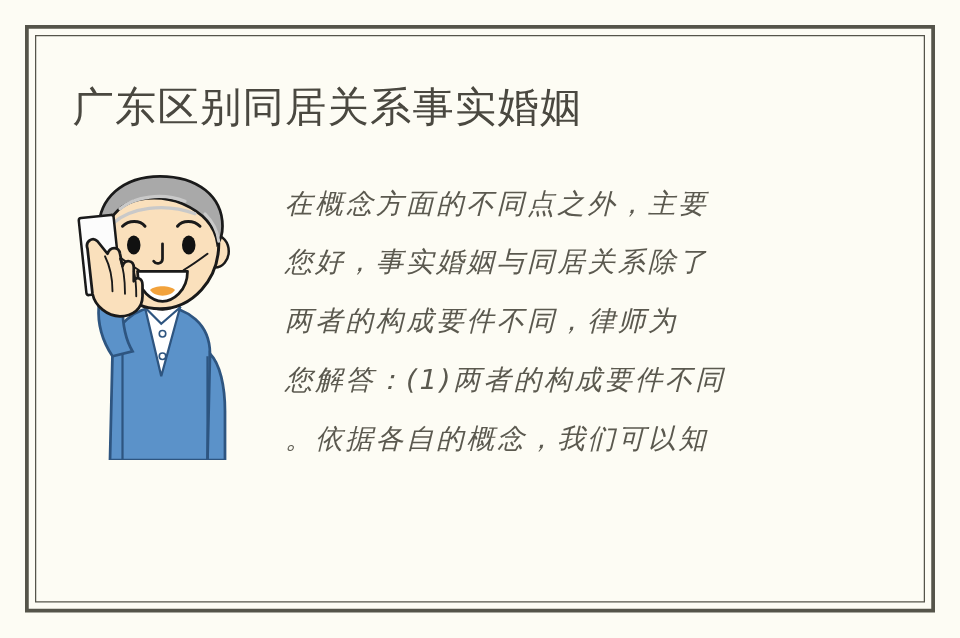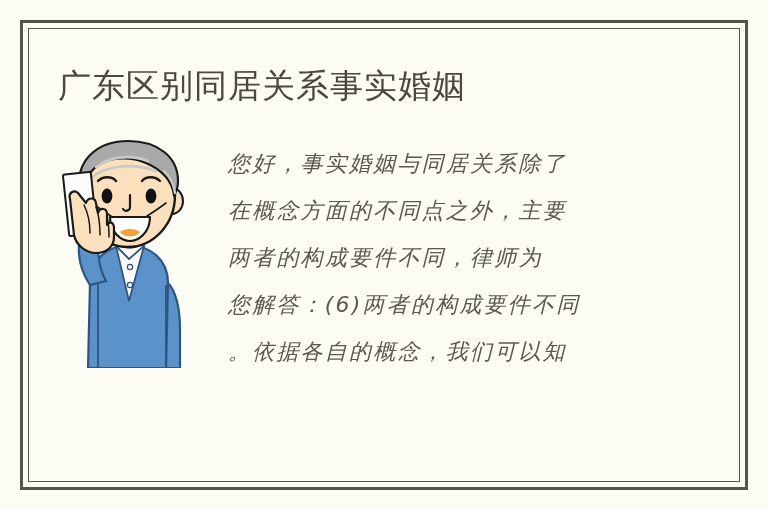--- a/index.html
+++ b/index.html
@@ -201,21 +201,21 @@
                    C 32 120, 22 112, 20 102
                    Z" fill="#FAE0BC" stroke="#1A1A1A" stroke-width="2.2" stroke-linejoin="round"></path>
           <path d="M30 72 C 34 80, 36 90, 36 100" fill="none" stroke="#1A1A1A" stroke-width="1.5" stroke-linecap="round"></path>
           <path d="M42 74 C 45 82, 46 92, 46 102" fill="none" stroke="#1A1A1A" stroke-width="1.5" stroke-linecap="round"></path>
           <path d="M53 84 C 55 91, 55 98, 55 104" fill="none" stroke="#1A1A1A" stroke-width="1.5" stroke-linecap="round"></path>
         </g>
       </svg>
     </div>
 
     <div class="article-body">
+      <div class="body-line">在概念方面的不同点之外，主要</div>
       <div class="body-line">您好，事实婚姻与同居关系除了</div>
-      <div class="body-line">在概念方面的不同点之外，主要</div>
       <div class="body-line">两者的构成要件不同，律师为</div>
-      <div class="body-line">您解答：(6)两者的构成要件不同</div>
+      <div class="body-line">您解答：(1)两者的构成要件不同</div>
       <div class="body-line">。依据各自的概念，我们可以知</div>
     </div>
 
   </div>
 </div>
 
 </body></html>

